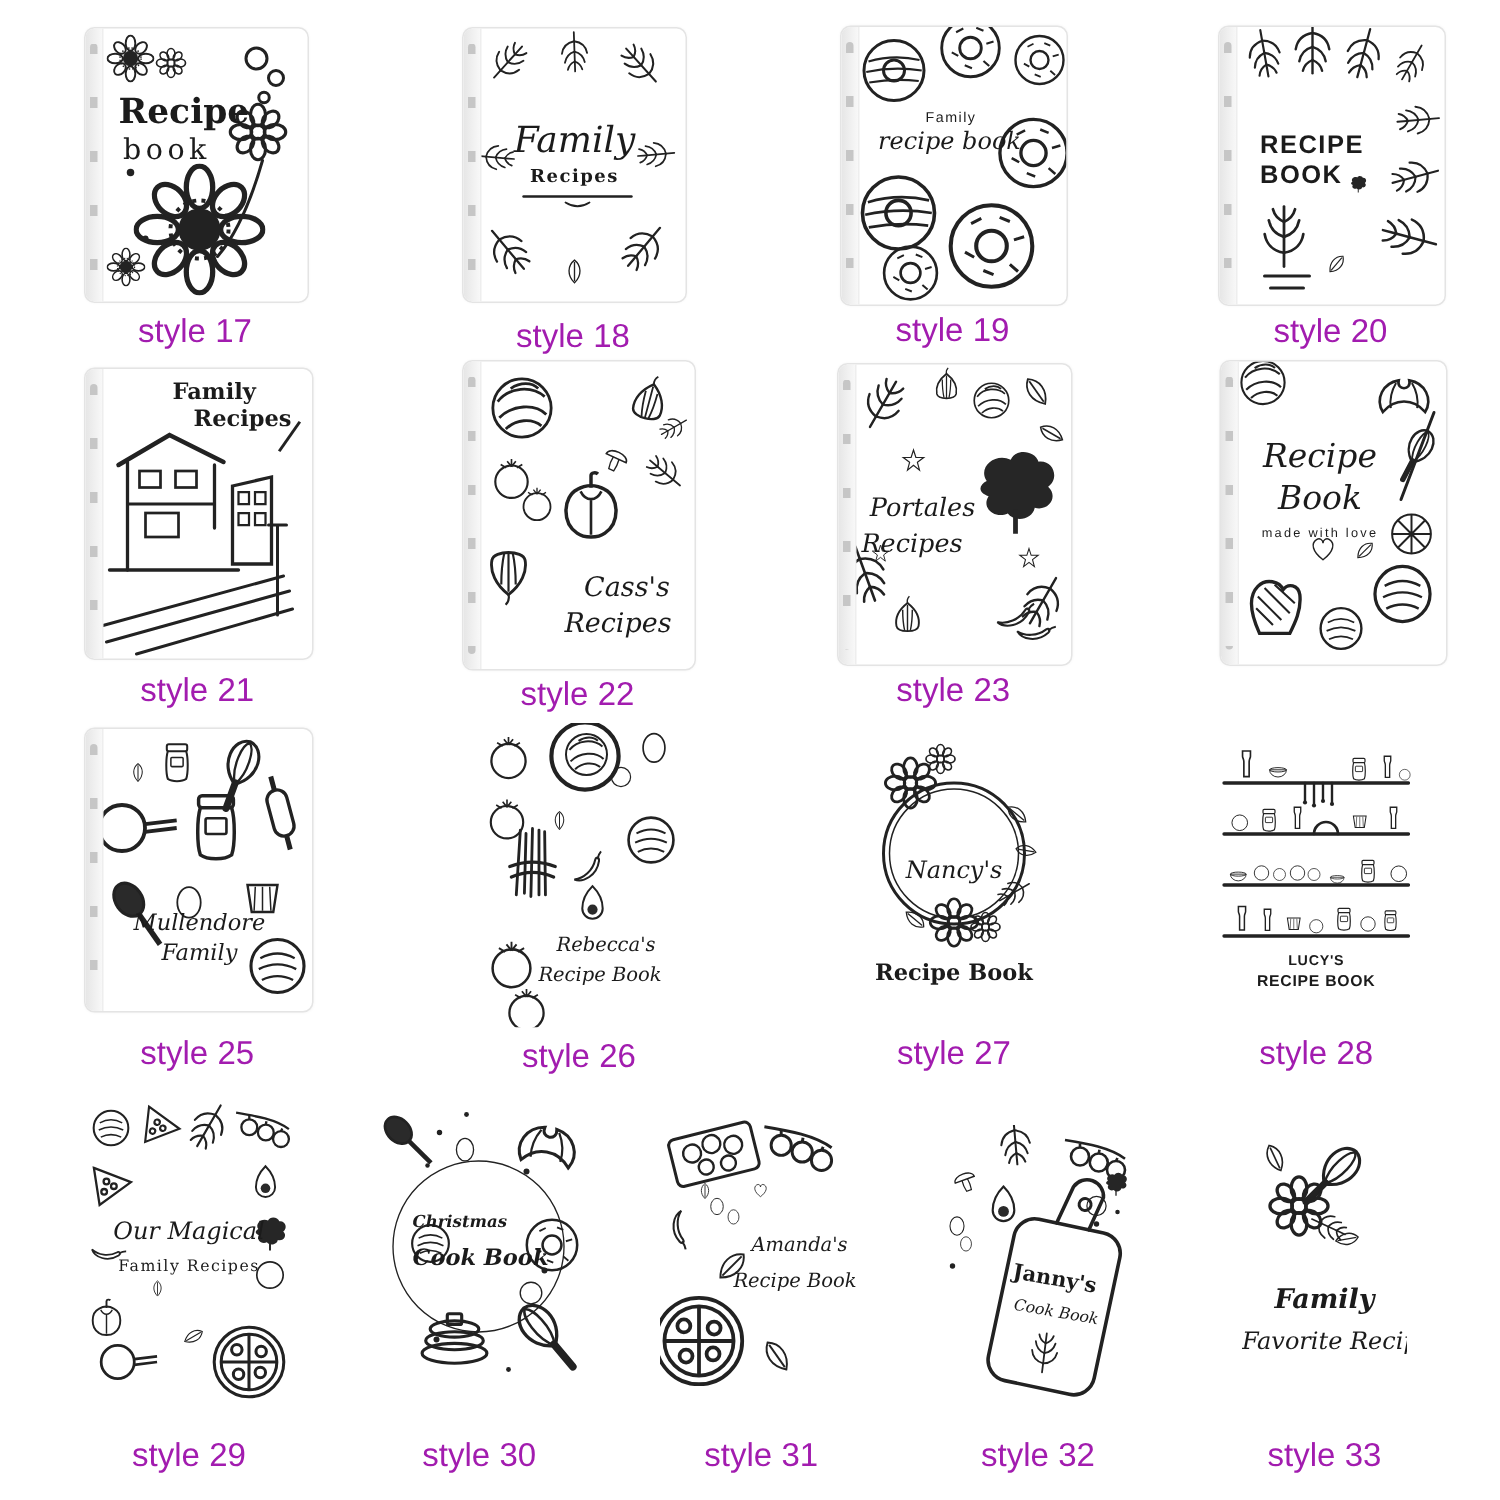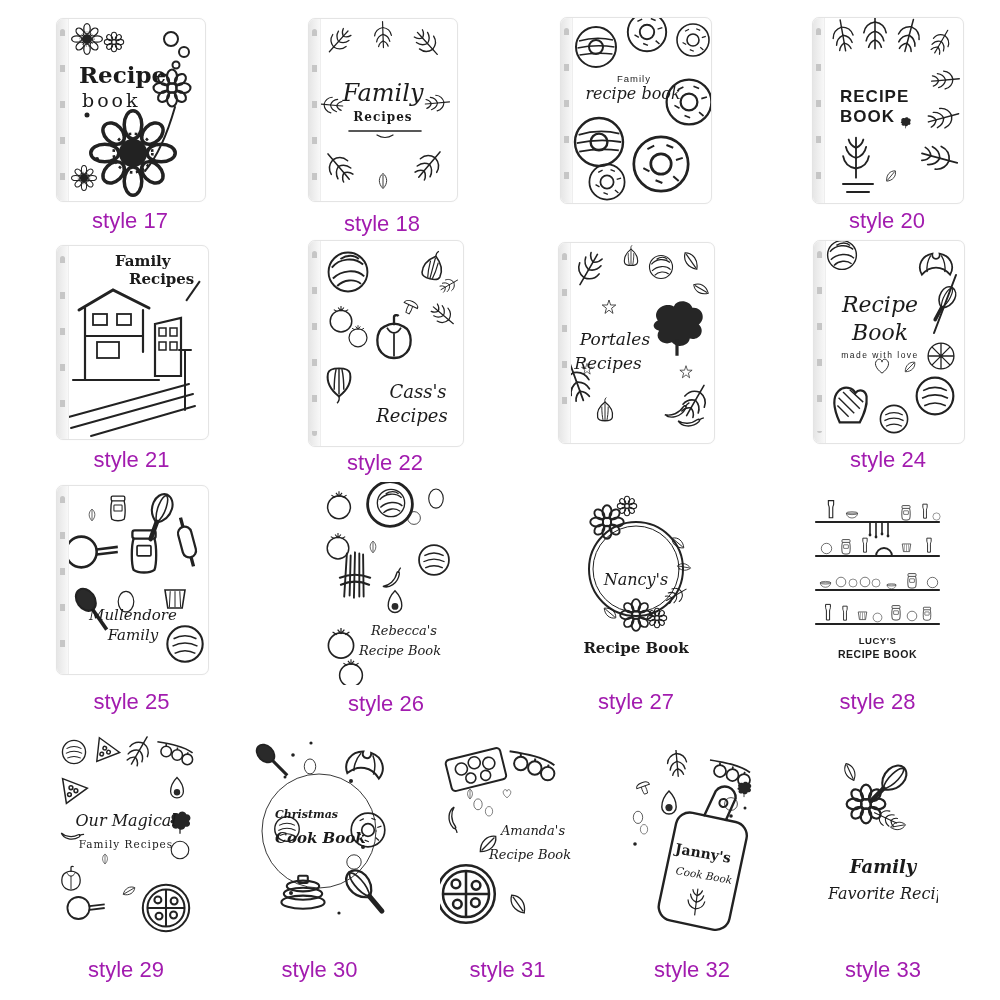--- a/index.html
+++ b/index.html
@@ -714,25 +714,26 @@
       <g transform="translate(70,84) rotate(80)">
           <use href="#leaf" x="-9" y="-9" width="18" height="18"></use>
         </g>
     </svg>
     <div class="t script b c" style="top:116px;font-size:18px">Family</div>
     <div class="t script c" style="top:144px;font-size:16px">Favorite Recipes</div>
   </div>
 
   <div class="cap" style="left:56px;top:207px;width:148px">style 17</div>
   <div class="cap" style="left:308px;top:210px;width:148px">style 18</div>
+  <div class="cap" style="left:560px;top:206px;width:150px">style 19</div>
   <div class="cap" style="left:812px;top:207px;width:150px">style 20</div>
 
   <div class="cap" style="left:56px;top:446px;width:151px">style 21</div>
   <div class="cap" style="left:308px;top:449px;width:154px">style 22</div>
-  <div class="cap" style="left:813px;top:446px;width:150px">style 24</div>
+  <div class="cap" style="left:558px;top:446px;width:155px">style 23</div>
 
   <div class="cap" style="left:56px;top:688px;width:151px">style 25</div>
   <div class="cap" style="left:320px;top:690px;width:132px">style 26</div>
   <div class="cap" style="left:572px;top:688px;width:128px">style 27</div>
   <div class="cap" style="left:810px;top:688px;width:135px">style 28</div>
 
   <div class="cap" style="left:55px;top:956px;width:142px">style 29</div>
   <div class="cap" style="left:247px;top:956px;width:145px">style 30</div>
   <div class="cap" style="left:440px;top:956px;width:135px">style 31</div>
   <div class="cap" style="left:627px;top:956px;width:130px">style 32</div>

